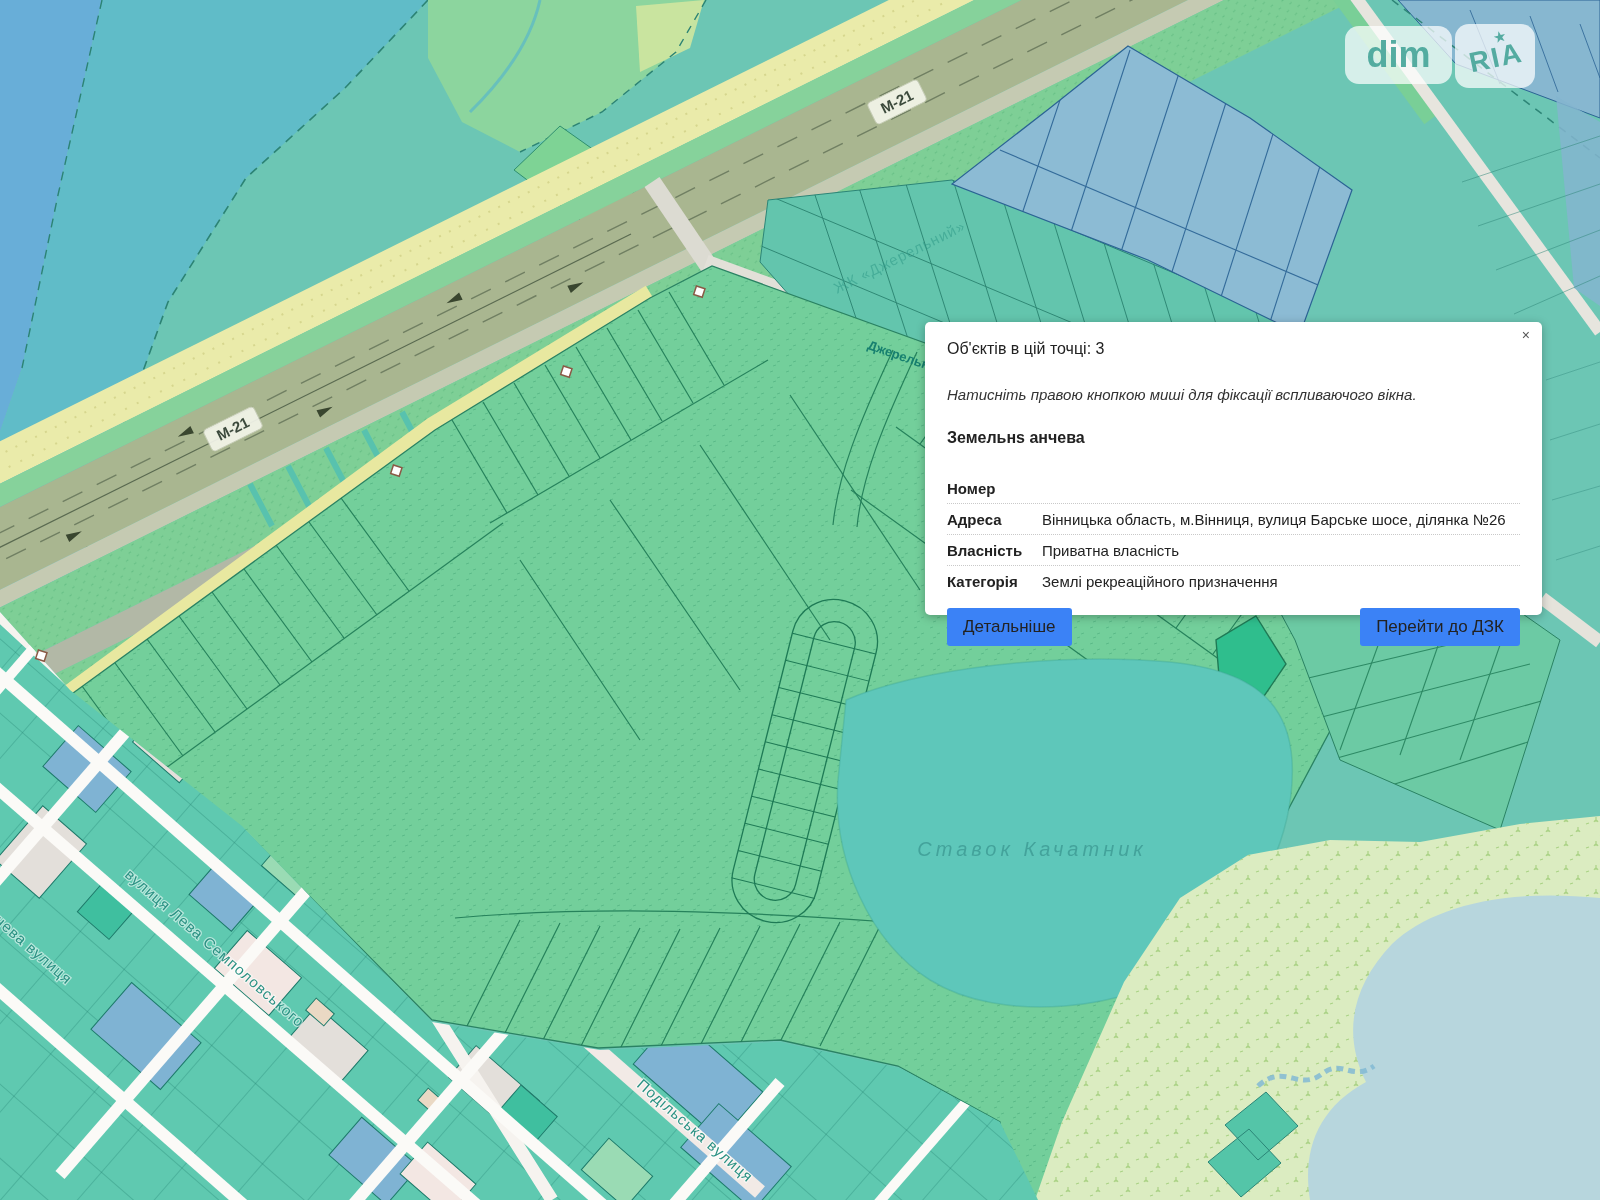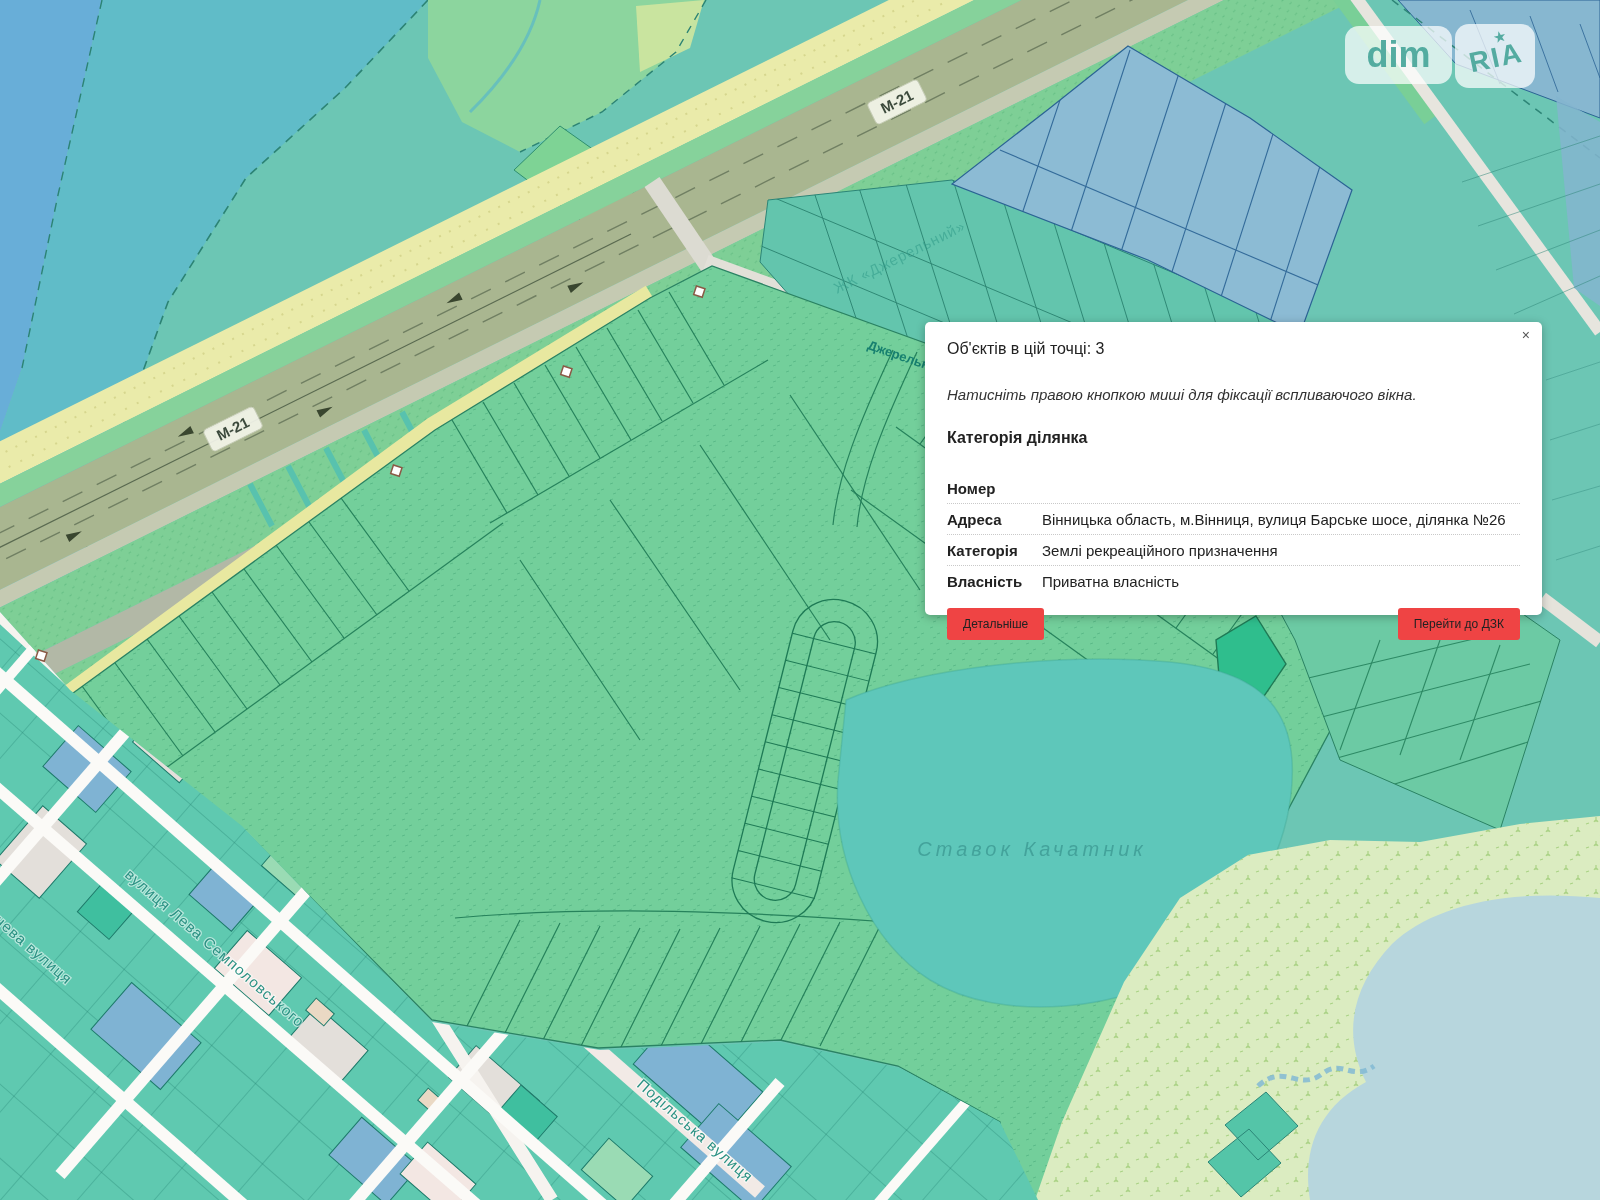--- a/index.html
+++ b/index.html
@@ -17,21 +17,21 @@
   .popup-close{position:absolute;right:12px;top:6px;font-size:14px;color:#555;cursor:pointer;line-height:14px;}
   .popup-title{font-size:16px;color:#222;}
   .popup-hint{font-size:15px;font-style:italic;color:#333;margin-top:28px;}
   .popup-section{font-size:16px;font-weight:bold;margin-top:26px;}
   .popup-table{margin-top:26px;font-size:15px;}
   .popup-row{display:flex;padding:7px 0 6px 0;border-bottom:1px dotted #c9c9c9;}
   .popup-row:last-child{border-bottom:none;}
   .popup-row .lbl{flex:0 0 95px;font-weight:bold;}
   .popup-row .val{flex:1;}
   .popup-buttons{display:flex;justify-content:space-between;margin-top:12px;}
-  .popup-btn{background:#ef4444;border:none;border-radius:3px;padding:9px 16px;font-size:12px;color:#222;
+  .popup-btn{background:#3b82f6;border:none;border-radius:3px;padding:9px 16px;font-size:17px;color:#222;
              font-family:"Liberation Sans",sans-serif;cursor:pointer;}
   
   .logo{position:absolute;left:1345px;top:26px;z-index:15;display:flex;}
   .logo-dim{width:107px;height:58px;background:rgba(255,255,255,.72);border-radius:14px;display:flex;
             align-items:center;justify-content:center;color:rgba(76,168,156,.95);font-size:36px;font-weight:bold;}
   .logo-ria{width:80px;height:64px;background:rgba(255,255,255,.72);border-radius:14px;margin-left:3px;position:relative;margin-top:-2px;}
   .logo-ria-text{position:absolute;left:14px;top:18px;transform:rotate(-12deg);color:rgba(76,168,156,.95);
                  font-size:28px;font-weight:bold;letter-spacing:2px;}
   .logo-ria-star{position:absolute;left:38px;top:4px;transform:rotate(-14deg);color:rgba(76,168,156,.95);font-size:15px;}
 </style>
@@ -268,37 +268,37 @@
   <div class="logo-ria">
     <div class="logo-ria-star">★</div>
     <div class="logo-ria-text">RIA</div>
   </div>
 </div>
 
 <div class="popup">
   <div class="popup-close">×</div>
   <div class="popup-title">Об'єктів в цій точці: 3</div>
   <div class="popup-hint">Натисніть правою кнопкою миші для фіксації вспливаючого вікна.</div>
-  <div class="popup-section">Категорія ділянка</div>
+  <div class="popup-section">Земельнs анчева</div>
   <div class="popup-table">
     <div class="popup-row">
       <div class="lbl">Номер</div>
       <div class="val"></div>
     </div>
     <div class="popup-row">
       <div class="lbl">Адреса</div>
       <div class="val">Вінницька область, м.Вінниця, вулиця Барське шосе, ділянка №26</div>
     </div>
     <div class="popup-row">
+      <div class="lbl">Власність</div>
+      <div class="val">Приватна власність</div>
+    </div>
+    <div class="popup-row">
       <div class="lbl">Категорія</div>
       <div class="val">Землі рекреаційного призначення</div>
-    </div>
-    <div class="popup-row">
-      <div class="lbl">Власність</div>
-      <div class="val">Приватна власність</div>
     </div>
   </div>
   <div class="popup-buttons">
     <button class="popup-btn">Детальніше</button>
     <button class="popup-btn">Перейти до ДЗК</button>
   </div>
 </div>
 
 </div>
 

